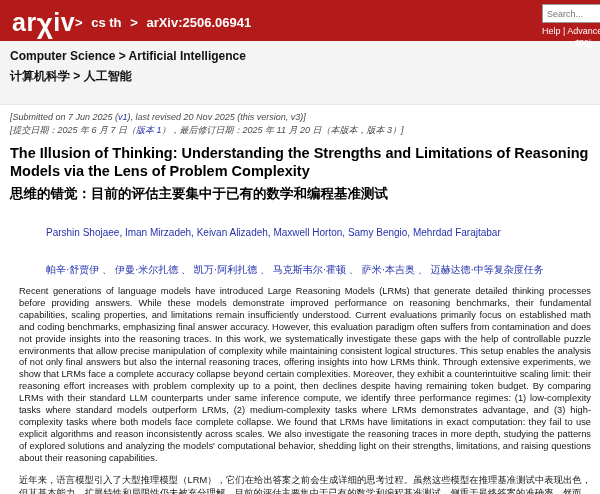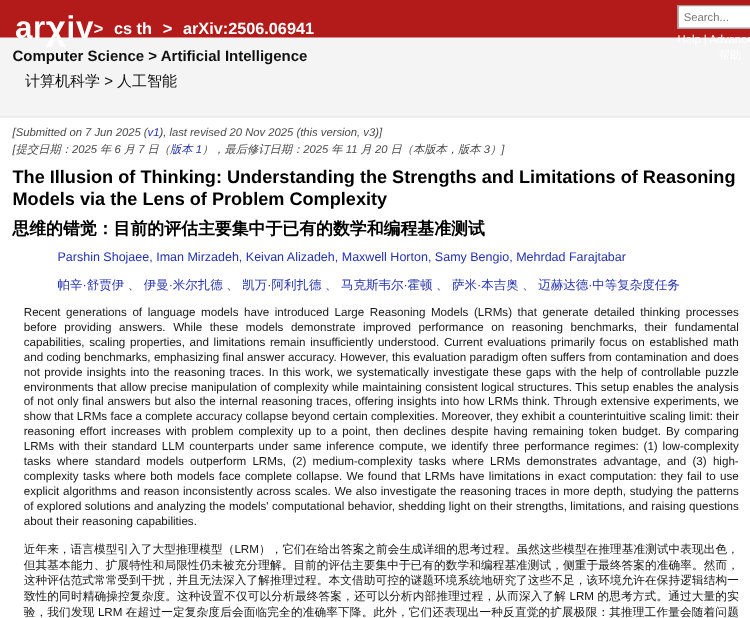--- a/index.html
+++ b/index.html
@@ -4,21 +4,21 @@
 <style>
   html,body{margin:0;padding:0;}
   body{
     width:600px;height:494px;overflow:hidden;position:relative;
     background:#ffffff;
     font-family:"Liberation Sans","DejaVu Sans",sans-serif;
     -webkit-font-smoothing:antialiased;
   }
   
   .hdr{
-    position:relative;height:30px;background:#b31b1b;color:#fff;
+    position:relative;height:41px;background:#b31b1b;color:#fff;
   }
   .logo{
     position:absolute;left:12px;top:7px;
     font-size:25px;font-weight:bold;color:#fff;text-decoration:none;
     letter-spacing:0.5px;line-height:30px;
   }
   .logo .chi{font-size:28px;font-weight:bold;vertical-align:-2px;}
   .crumbs{
     position:absolute;left:70px;top:15px;font-size:13px;font-weight:bold;color:#fff;
     white-space:nowrap;
@@ -31,28 +31,28 @@
     font-size:9px;padding:1px 4px;color:#333;
     font-family:"Liberation Sans",sans-serif;
   }
   .help-line{margin-top:3px;color:#fff;white-space:nowrap;}
   .help-line a{color:#fff;text-decoration:none;}
   .help-zh{margin-top:2px;margin-left:33px;color:#fff;}
   .help-zh a{color:#fff;text-decoration:none;}
   
   .subject{background:#f4f4f4;padding:8px 0 19px 10px;border-bottom:1px solid #e6e6e6;}
   .subject .en{font-size:12px;font-weight:bold;color:#111;}
-  .subject .zh{font-size:12px;font-weight:normal;color:#111;margin-top:5px;margin-left:10px;}
+  .subject .zh{font-size:12px;font-weight:bold;color:#111;margin-top:5px;}
   
   .content{padding:6px 9px 0 10px;}
   .subm{font-size:9px;font-style:italic;color:#4a4a4a;line-height:13px;white-space:nowrap;}
   .subm a{color:#2433ad;text-decoration:none;}
   .title-en{font-size:14.5px;font-weight:bold;color:#000;line-height:17.5px;margin:8px 0 0 0;}
   .title-zh{font-size:13.5px;font-weight:bold;color:#000;line-height:17px;margin:5px 0 0 0;}
-  .authors{font-size:10px;color:#2433ad;margin-top:9px;line-height:13px;padding-left:36px;}
+  .authors{font-size:10px;color:#2433ad;margin-top:24px;line-height:13px;padding-left:36px;}
   .authors a{color:#2433ad;text-decoration:none;}
   .abstract{
     margin:10px 0 0 9px;font-size:9.3px;line-height:11.9px;color:#161616;
     text-align:justify;
   }
   .abstract.zh{margin-top:9px;line-height:12.9px;}
 </style>
 </head>
 <body>
 

